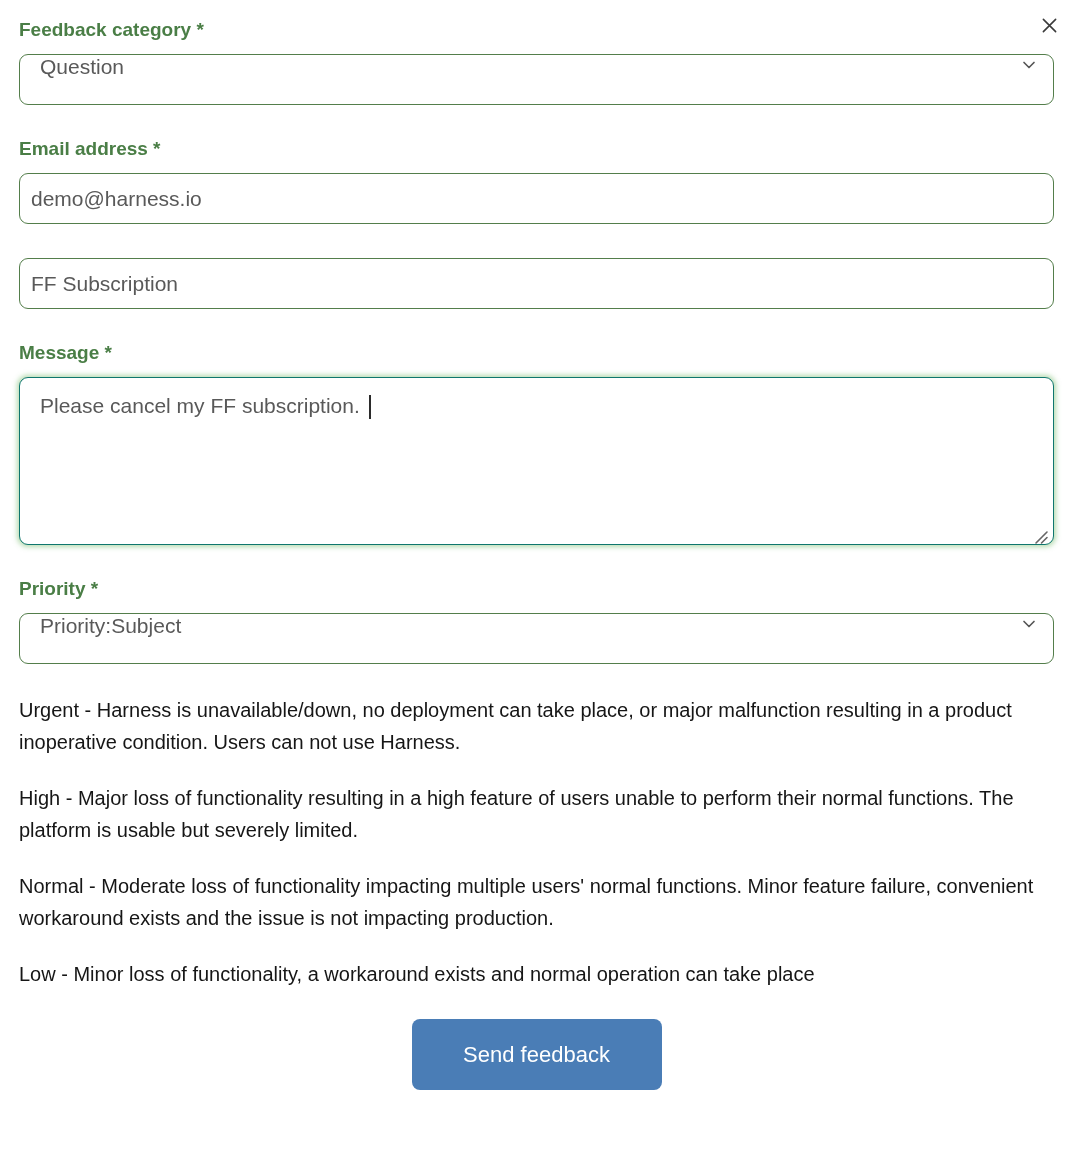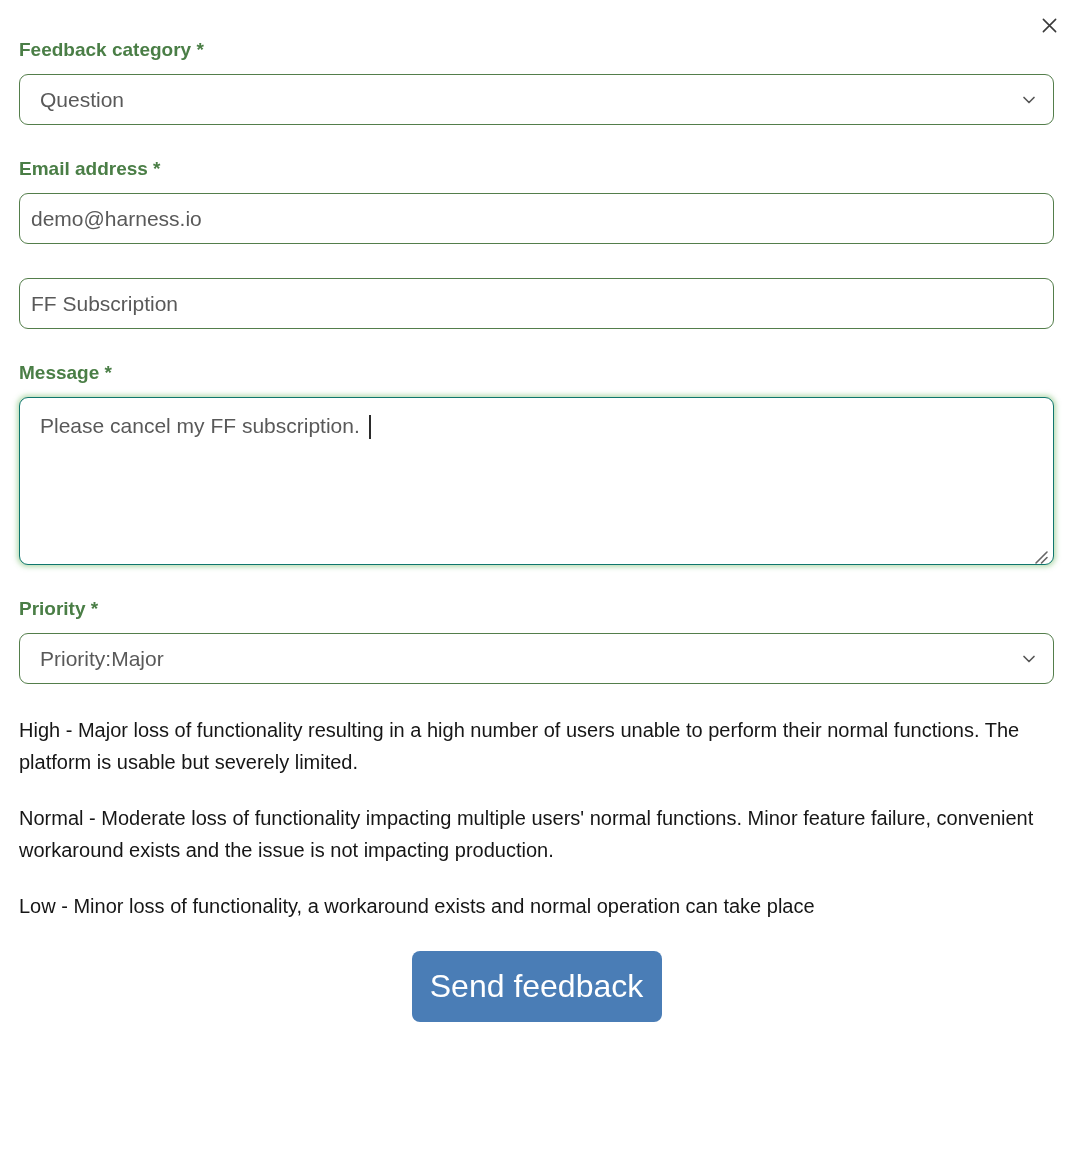--- a/index.html
+++ b/index.html
@@ -24,21 +24,21 @@
     background: transparent;
     border: none;
     padding: 2px;
     cursor: pointer;
     display: flex;
     align-items: center;
     justify-content: center;
   }
 
   .form-group { margin-top: 34px; }
-  .form-group.first { margin-top: 40px; }
+  .form-group.first { margin-top: 20px; }
 
   .field-label {
     display: block;
     color: #4a7e46;
     font-weight: bold;
     font-size: 19px;
     line-height: 19px;
     margin: 0 0 15px 0;
   }
 
@@ -48,21 +48,20 @@
     background: #ffffff;
     border: 1px solid #547e4b;
     border-radius: 9px;
     font-size: 21px;
     color: #595959;
     font-family: "Liberation Sans", sans-serif;
   }
 
   .select-box {
     display: flex;
-    align-items: center;
     justify-content: space-between;
     padding: 0 14px 0 20px;
     cursor: pointer;
   }
 
   input.control {
     padding: 0 11px;
     outline: none;
   }
 
@@ -110,21 +109,21 @@
 
   .send-btn {
     display: block;
     margin: 29px auto 0 auto;
     width: 250px;
     height: 71px;
     background: #4a7db6;
     color: #ffffff;
     border: none;
     border-radius: 8px;
-    font-size: 32px;
+    font-size: 22px;
     font-family: "Liberation Sans", sans-serif;
     cursor: pointer;
   }
 </style>
 </head>
 <body>
 
 <div class="dialog">
 
   <button class="close-btn">
@@ -164,30 +163,31 @@
         <svg width="16" height="16" viewBox="0 0 16 16">
           <path d="M3 14 L14 3 M8.5 14 L14 8.5" stroke="#666666" stroke-width="1.6" fill="none" stroke-linecap="round"></path>
         </svg>
       </span>
     </div>
   </div>
 
   <div class="form-group">
     <label class="field-label">Priority *</label>
     <div class="control select-box">
-      <span>Priority:Major</span>
+      <span>Priority:Subject</span>
       <span style="display:flex;">
         <svg width="20" height="20" viewBox="0 0 24 24">
           <path d="M6 9 L12 15 L18 9" fill="none" stroke="#555555" stroke-width="2" stroke-linecap="round" stroke-linejoin="round"></path>
         </svg>
       </span>
     </div>
   </div>
 
   <div class="help">
-    <p>High - Major loss of functionality resulting in a high number of users unable to perform their normal functions. The platform is usable but severely limited.</p>
+    <p>Urgent - Harness is unavailable/down, no deployment can take place, or major malfunction resulting in a product inoperative condition. Users can not use Harness.</p>
+    <p>High - Major loss of functionality resulting in a high feature of users unable to perform their normal functions. The platform is usable but severely limited.</p>
     <p>Normal - Moderate loss of functionality impacting multiple users' normal functions. Minor feature failure, convenient workaround exists and the issue is not impacting production.</p>
     <p>Low - Minor loss of functionality, a workaround exists and normal operation can take place</p>
   </div>
 
   <button class="send-btn">Send feedback</button>
 
 </div>
 
 </body></html>

